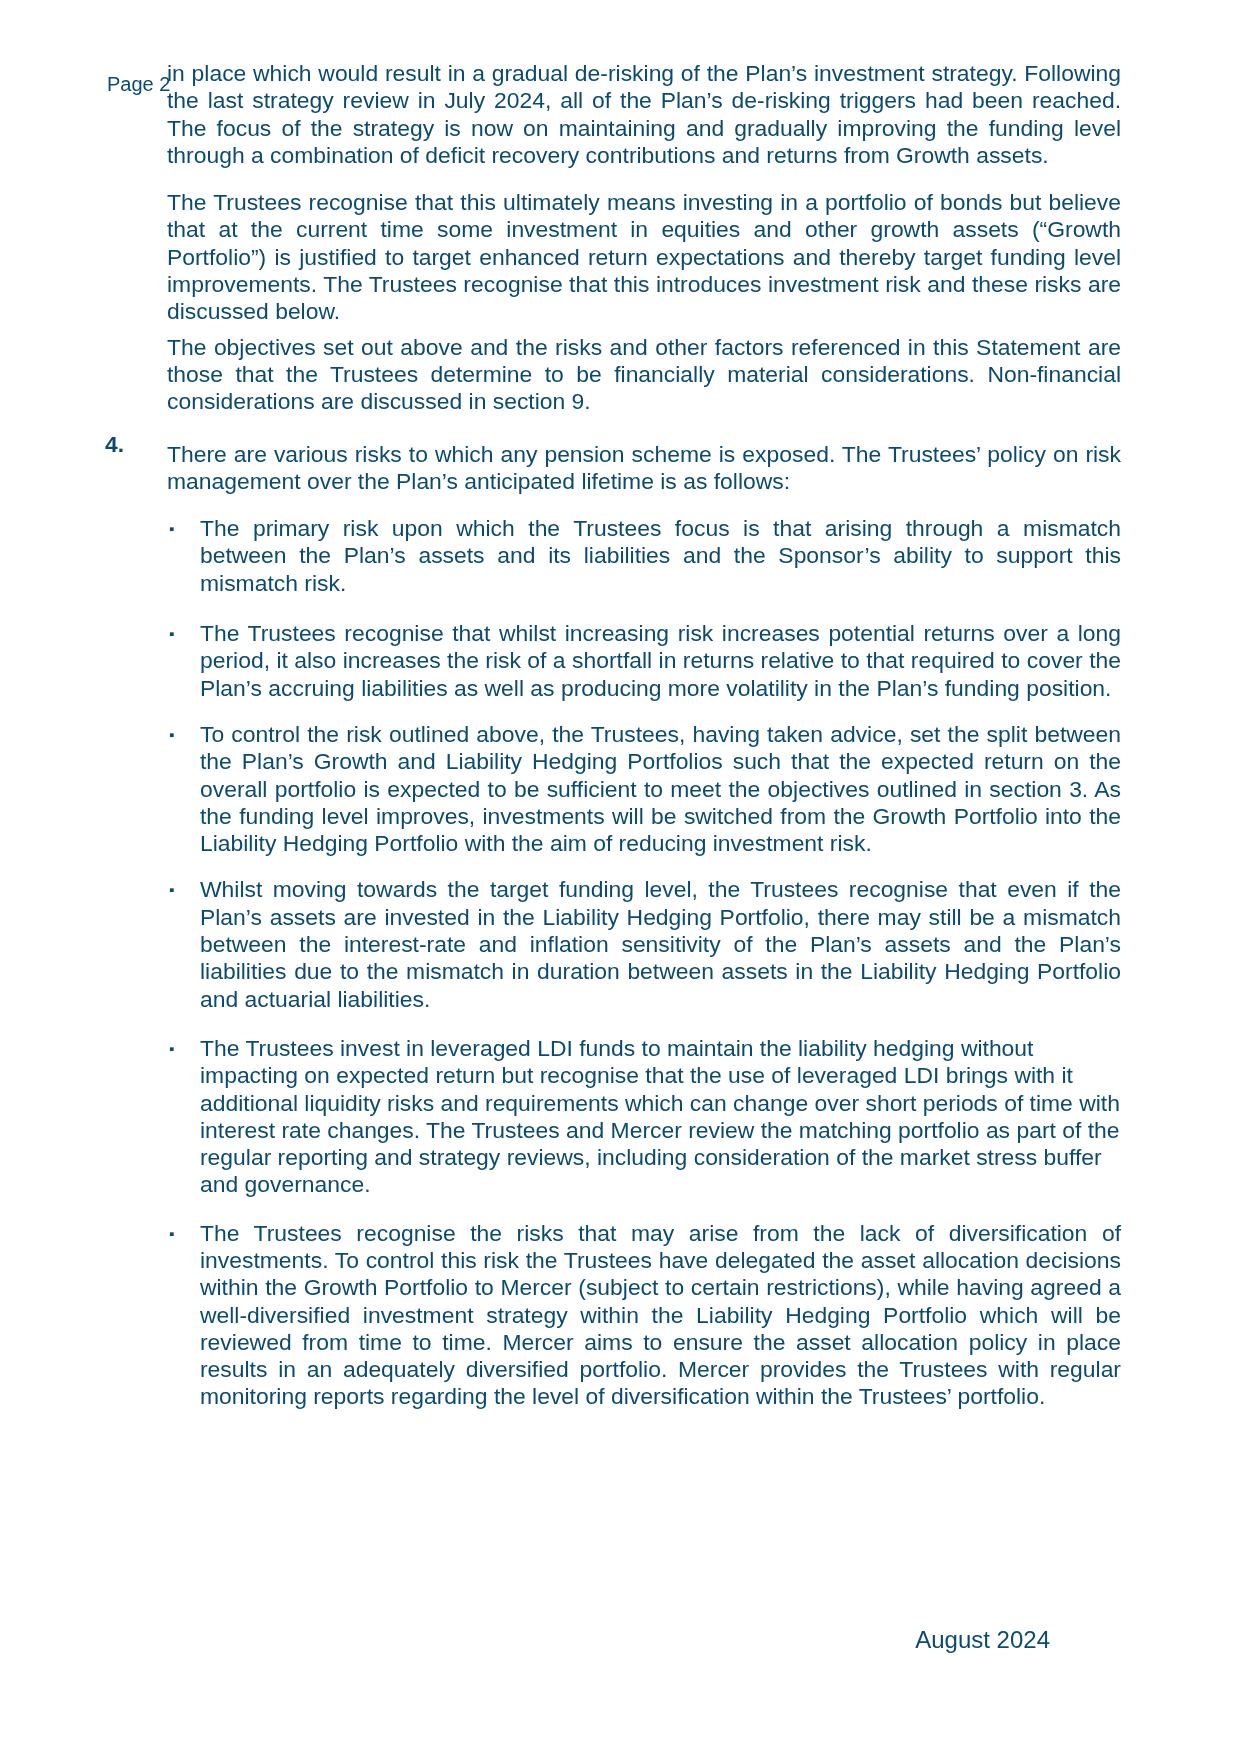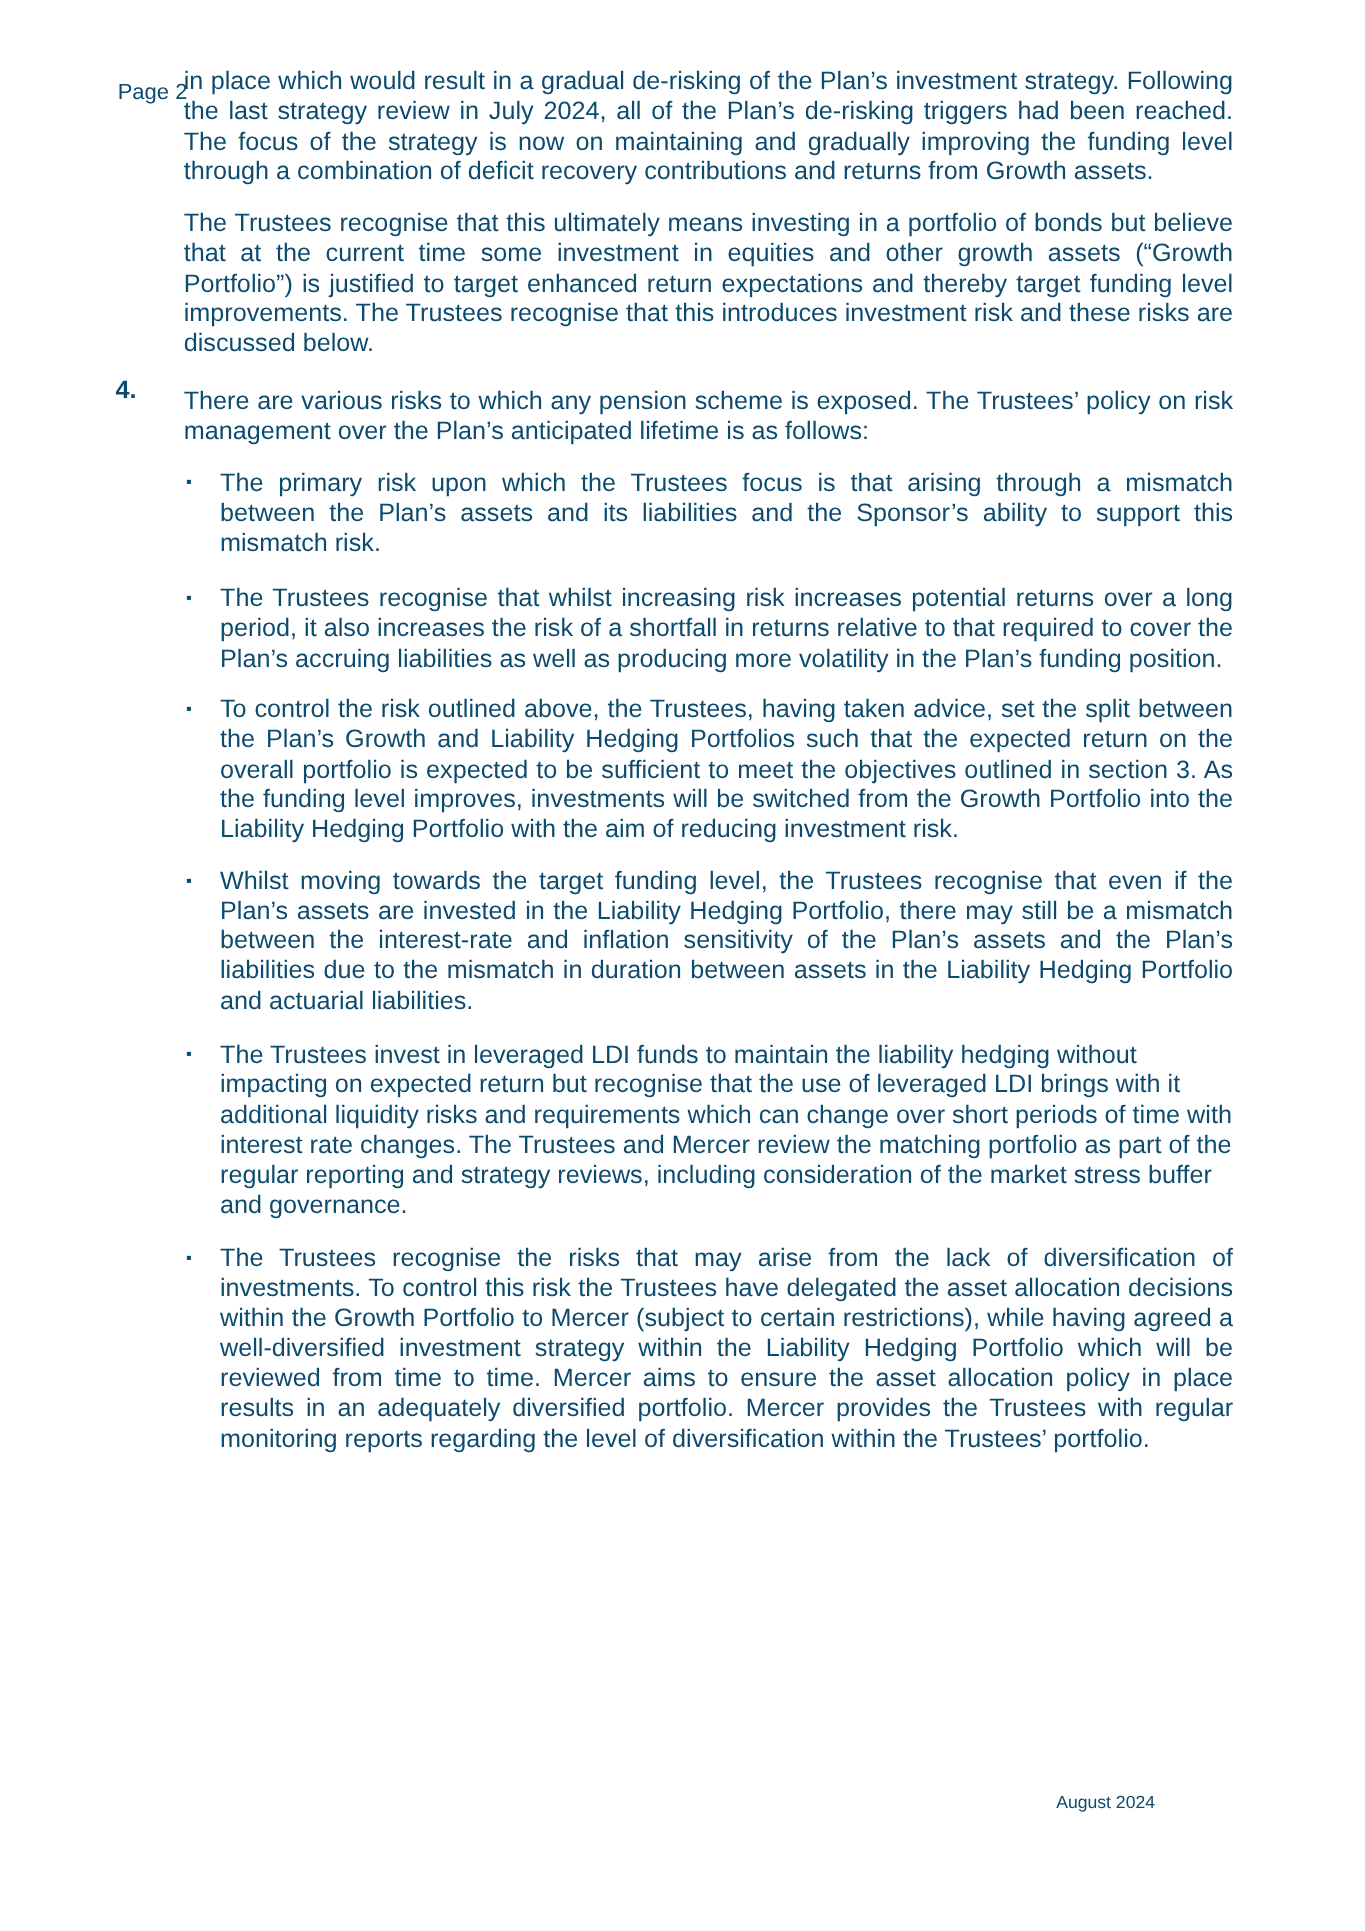--- a/index.html
+++ b/index.html
@@ -58,37 +58,38 @@
   .b2 { margin-top: 23px; }
   .b3 { margin-top: 19px; }
   .b4 { margin-top: 19px; }
   .b5 { margin-top: 22px; }
   .b6 { margin-top: 21px; }
   .ragged { text-align: left; }
   .footer {
     position: absolute;
     top: 1628px;
     right: 191px;
-    font-size: 16px;
+    font-size: 24px;
     line-height: 24px;
   }
 </style>
 </head>
 <body>
 
 <div class="page">
 
   <div class="page-num">Page 2</div>
 
   <div class="content">
 
     <div class="para p1">in place which would result in a gradual de-risking of the Plan’s investment strategy. Following the last strategy review in July 2024, all of the Plan’s de-risking triggers had been reached. The focus of the strategy is now on maintaining and gradually improving the funding level through a combination of deficit recovery contributions and returns from Growth assets.</div>
 
     <div class="para p2">The Trustees recognise that this ultimately means investing in a portfolio of bonds but believe that at the current time some investment in equities and other growth assets (“Growth Portfolio”) is justified to target enhanced return expectations and thereby target funding level improvements. The Trustees recognise that this introduces investment risk and these risks are discussed below.</div>
 
+    <div class="para p3">The objectives set out above and the risks and other factors referenced in this Statement are those that the Trustees determine to be financially material considerations. Non-financial considerations are discussed in section 9.</div>
 
     <div class="heading">
       <span class="num">4.</span>
     </div>
 
     <div class="para intro">There are various risks to which any pension scheme is exposed.  The Trustees’ policy on risk management over the Plan’s anticipated lifetime is as follows:</div>
 
     <div>
 
       <div class="bullet b1">

